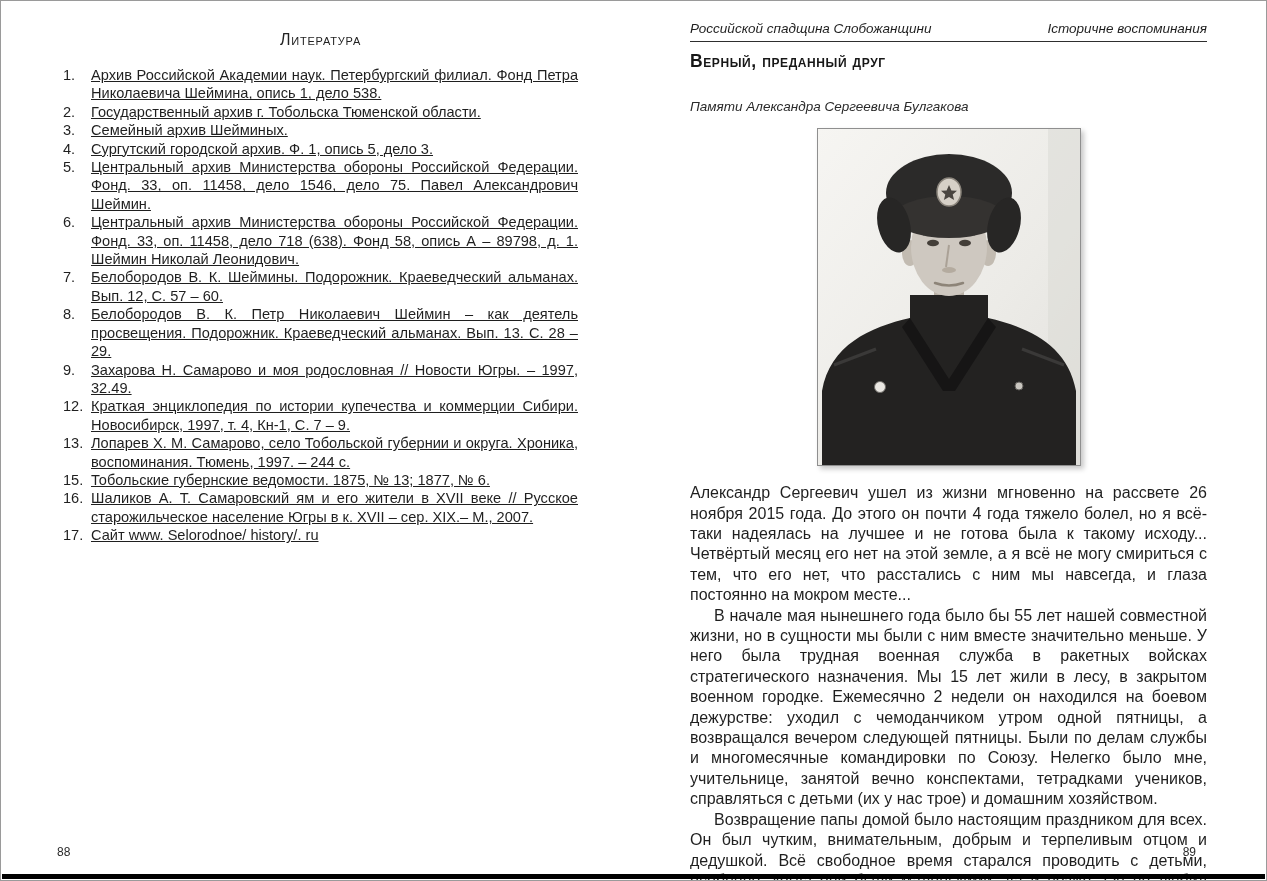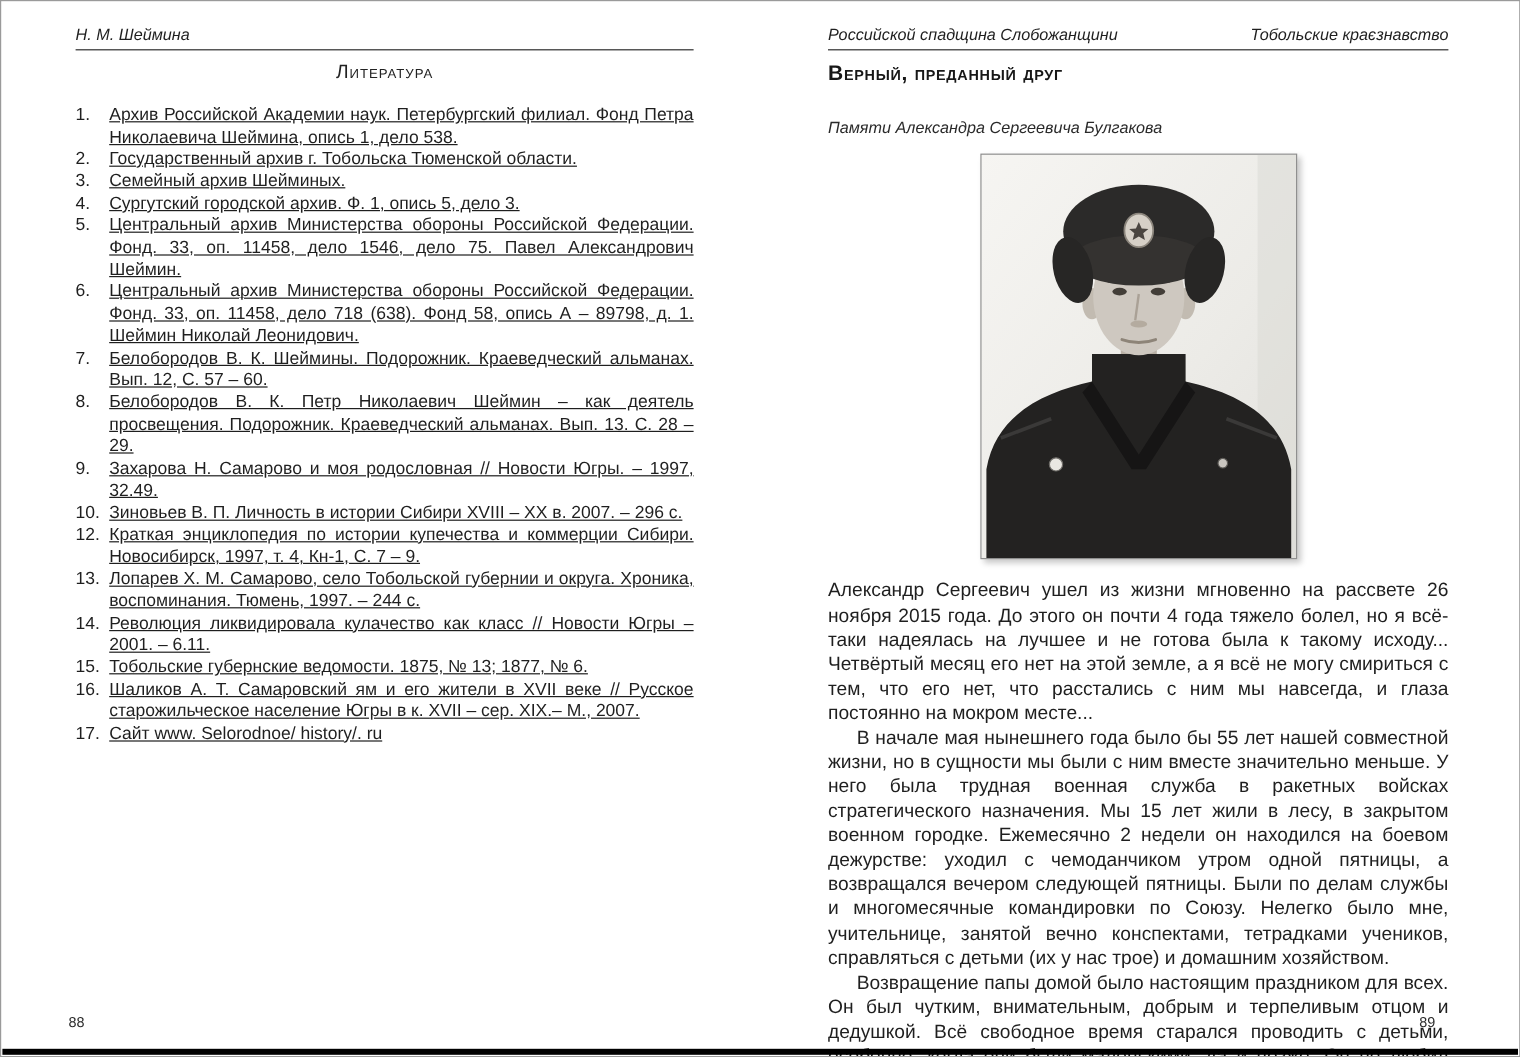--- a/index.html
+++ b/index.html
@@ -76,23 +76,20 @@
     position:absolute;left:1px;right:1px;bottom:1px;height:5px;
     background:#000;
   }
 </style>
 </head>
 <body>
 
 <div id="canvas">
 
   <div class="col col-left">
-    <div class="running-head">
-      <span>Н. М. Шеймина</span>
-    </div>
 
     <div class="lit-title">Литература</div>
 
     <div class="bib">
 
         <div class="bib-item">
           <span class="bib-num">1.</span>
           <span class="bib-text">Архив Российской Академии наук. Петербургский филиал. Фонд Петра Николаевича Шеймина, опись 1, дело 538.</span>
         </div>
 
@@ -129,40 +126,32 @@
         <div class="bib-item">
           <span class="bib-num">8.</span>
           <span class="bib-text">Белобородов В. К. Петр Николаевич Шеймин – как деятель просвещения. Подорожник. Краеведческий альманах. Вып. 13. С. 28 – 29.</span>
         </div>
 
         <div class="bib-item">
           <span class="bib-num">9.</span>
           <span class="bib-text">Захарова Н. Самарово и моя родословная // Новости Югры. – 1997, 32.49.</span>
         </div>
 
-        <div class="bib-item">
-          <span class="bib-num">10.</span>
-          <span class="bib-text">Зиновьев В. П. Личность в истории Сибири XVIII – XX в. 2007. – 296 с.</span>
-        </div>
 
 
         <div class="bib-item">
           <span class="bib-num">12.</span>
           <span class="bib-text">Краткая энциклопедия по истории купечества и коммерции Сибири. Новосибирск, 1997, т. 4, Кн-1, С. 7 – 9.</span>
         </div>
 
         <div class="bib-item">
           <span class="bib-num">13.</span>
           <span class="bib-text">Лопарев Х. М. Самарово, село Тобольской губернии и округа. Хроника, воспоминания. Тюмень, 1997. – 244 с.</span>
         </div>
 
-        <div class="bib-item">
-          <span class="bib-num">14.</span>
-          <span class="bib-text">Революция ликвидировала кулачество как класс // Новости Югры – 2001. – 6.11.</span>
-        </div>
 
         <div class="bib-item">
           <span class="bib-num">15.</span>
           <span class="bib-text">Тобольские губернские ведомости. 1875, № 13; 1877, № 6.</span>
         </div>
 
         <div class="bib-item">
           <span class="bib-num">16.</span>
           <span class="bib-text">Шаликов А. Т. Самаровский ям и его жители в XVII веке // Русское старожильческое население Югры в к. XVII – сер. XIX.– М., 2007.</span>
         </div>
@@ -171,21 +160,21 @@
           <span class="bib-num">17.</span>
           <span class="bib-text">Сайт www. Selorodnoe/ history/. ru</span>
         </div>
 
     </div>
   </div>
 
   <div class="col col-right">
     <div class="running-head">
       <span>Российской спадщина Слобожанщини</span>
-      <span>Тобольские краєзнавство</span>
+      <span>Історичне воспоминания</span>
     </div>
 
     <div class="main-title">Верный, преданный друг</div>
 
     <div class="dedication">Памяти Александра Сергеевича Булгакова</div>
 
     <div class="photo-wrap">
       <svg viewBox="0 0 262 336" role="img" aria-label="Черно-белый портрет молодого мужчины в военной шинели и шапке-ушанке с кокардой">
         <defs>
           <linearGradient id="bg" x1="0" y1="0" x2="1" y2="1">

